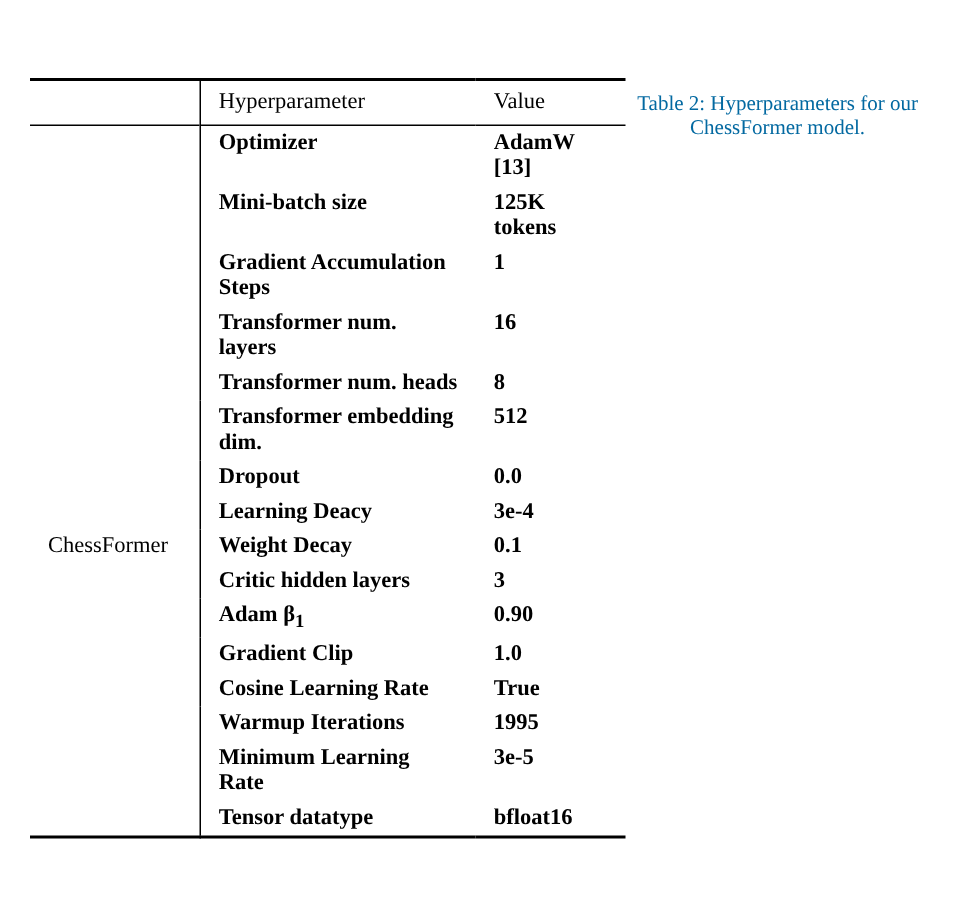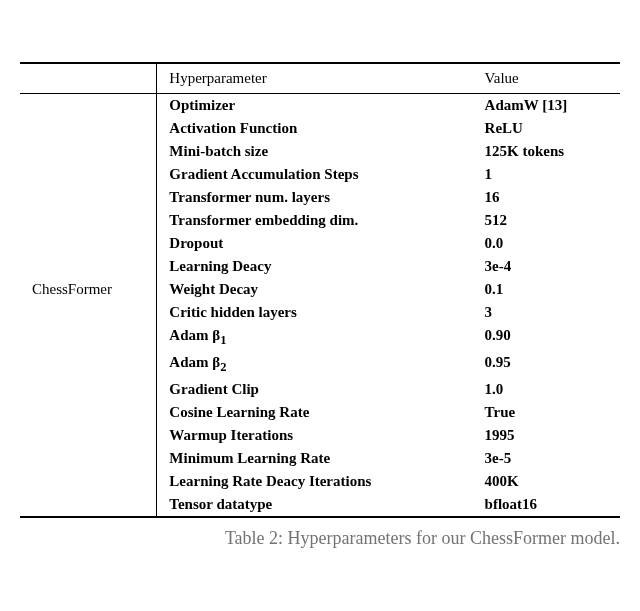--- a/index.html
+++ b/index.html
@@ -16,22 +16,22 @@
       justify-content: center;
       align-items: center;
       min-height: 611px;
       width: 640px;
       padding: 20px;
     }
 
     .page-wrapper {
       width: 600px;
       display: flex;
-      flex-direction: column;
-      align-items: flex-end;
+      flex-direction: row;
+      align-items: flex-start;
     }
 
     table {
       border-collapse: collapse;
       width: 100%;
       border-top: 2px solid #000;
       border-bottom: 2px solid #000;
     }
 
     thead tr {
@@ -68,23 +68,23 @@
 
     tbody td:first-child {
       border-right: 1px solid #000;
       font-weight: normal;
       vertical-align: middle;
       font-family: Liberation Serif, serif;
     }
 
     .caption {
       margin-top: 10px;
-      font-size: 18px;
+      font-size: 14px;
       text-align: center;
-      color: #737373;
+      color: #0369a1;
     }
   </style>
 </head>
 <body>
 
 <div class="page-wrapper">
   <table>
     <thead>
       <tr>
         <th></th>
@@ -93,37 +93,37 @@
       </tr>
     </thead>
     <tbody id="table-body">
     <tr>
           <td></td>
           <td>Optimizer</td>
           <td>AdamW [13]</td>
         </tr>
         <tr>
           <td></td>
-          <td>Activation Function</td>
-          <td><strong>ReLU</strong></td>
-        </tr>
-        <tr>
-          <td></td>
           <td>Mini-batch size</td>
           <td>125K tokens</td>
         </tr>
         <tr>
           <td></td>
           <td>Gradient Accumulation Steps</td>
           <td>1</td>
         </tr>
         <tr>
           <td></td>
           <td>Transformer num. layers</td>
           <td>16</td>
+        </tr>
+        <tr>
+          <td></td>
+          <td>Transformer num. heads</td>
+          <td>8</td>
         </tr>
         <tr>
           <td></td>
           <td>Transformer embedding dim.</td>
           <td>512</td>
         </tr>
         <tr>
           <td></td>
           <td>Dropout</td>
           <td>0.0</td>
@@ -143,49 +143,39 @@
           <td>Critic hidden layers</td>
           <td>3</td>
         </tr>
         <tr>
           <td></td>
           <td>Adam β<sub>1</sub></td>
           <td>0.90</td>
         </tr>
         <tr>
           <td></td>
-          <td>Adam β<sub>2</sub></td>
-          <td>0.95</td>
-        </tr>
-        <tr>
-          <td></td>
           <td>Gradient Clip</td>
           <td>1.0</td>
         </tr>
         <tr>
           <td></td>
           <td>Cosine Learning Rate</td>
           <td>True</td>
         </tr>
         <tr>
           <td></td>
           <td>Warmup Iterations</td>
           <td>1995</td>
         </tr>
         <tr>
           <td></td>
           <td>Minimum Learning Rate</td>
           <td>3e-5</td>
         </tr>
         <tr>
           <td></td>
-          <td>Learning Rate Deacy Iterations</td>
-          <td>400K</td>
-        </tr>
-        <tr>
-          <td></td>
           <td>Tensor datatype</td>
           <td>bfloat16</td>
         </tr>
       </tbody>
   </table>
   <div class="caption">Table 2: Hyperparameters for our ChessFormer model.</div>
 </div>
 
 </body></html>

